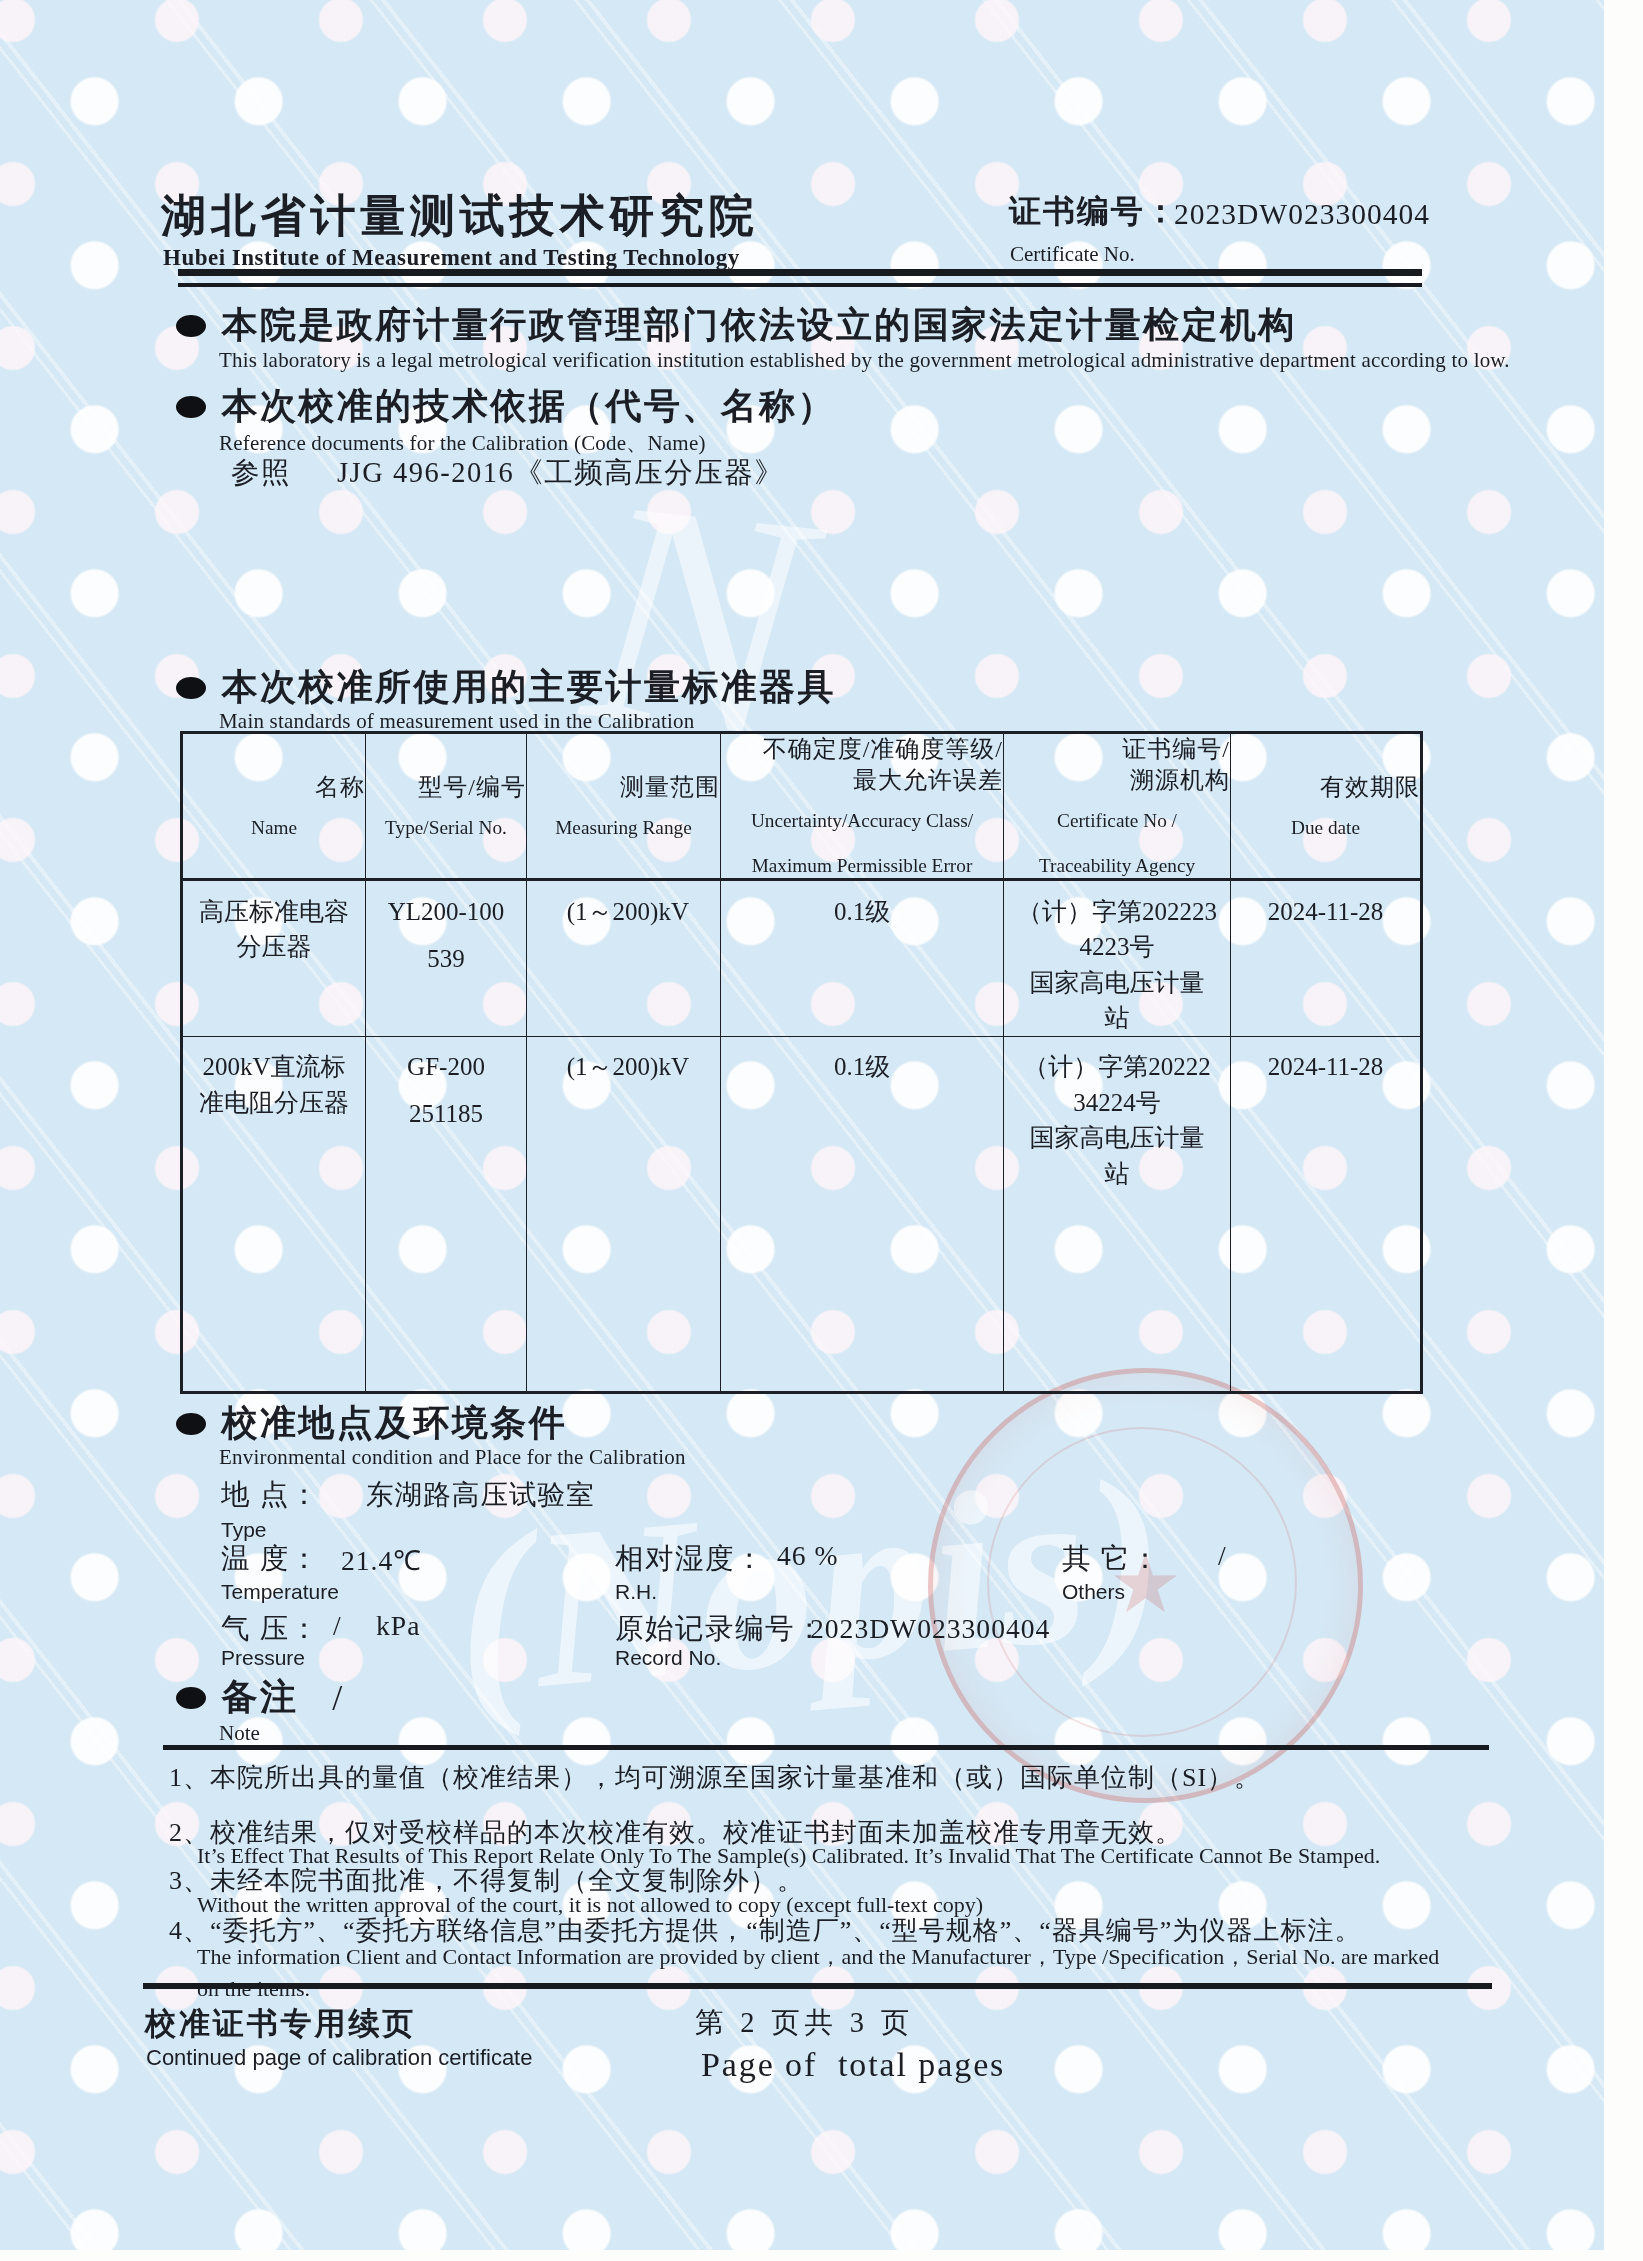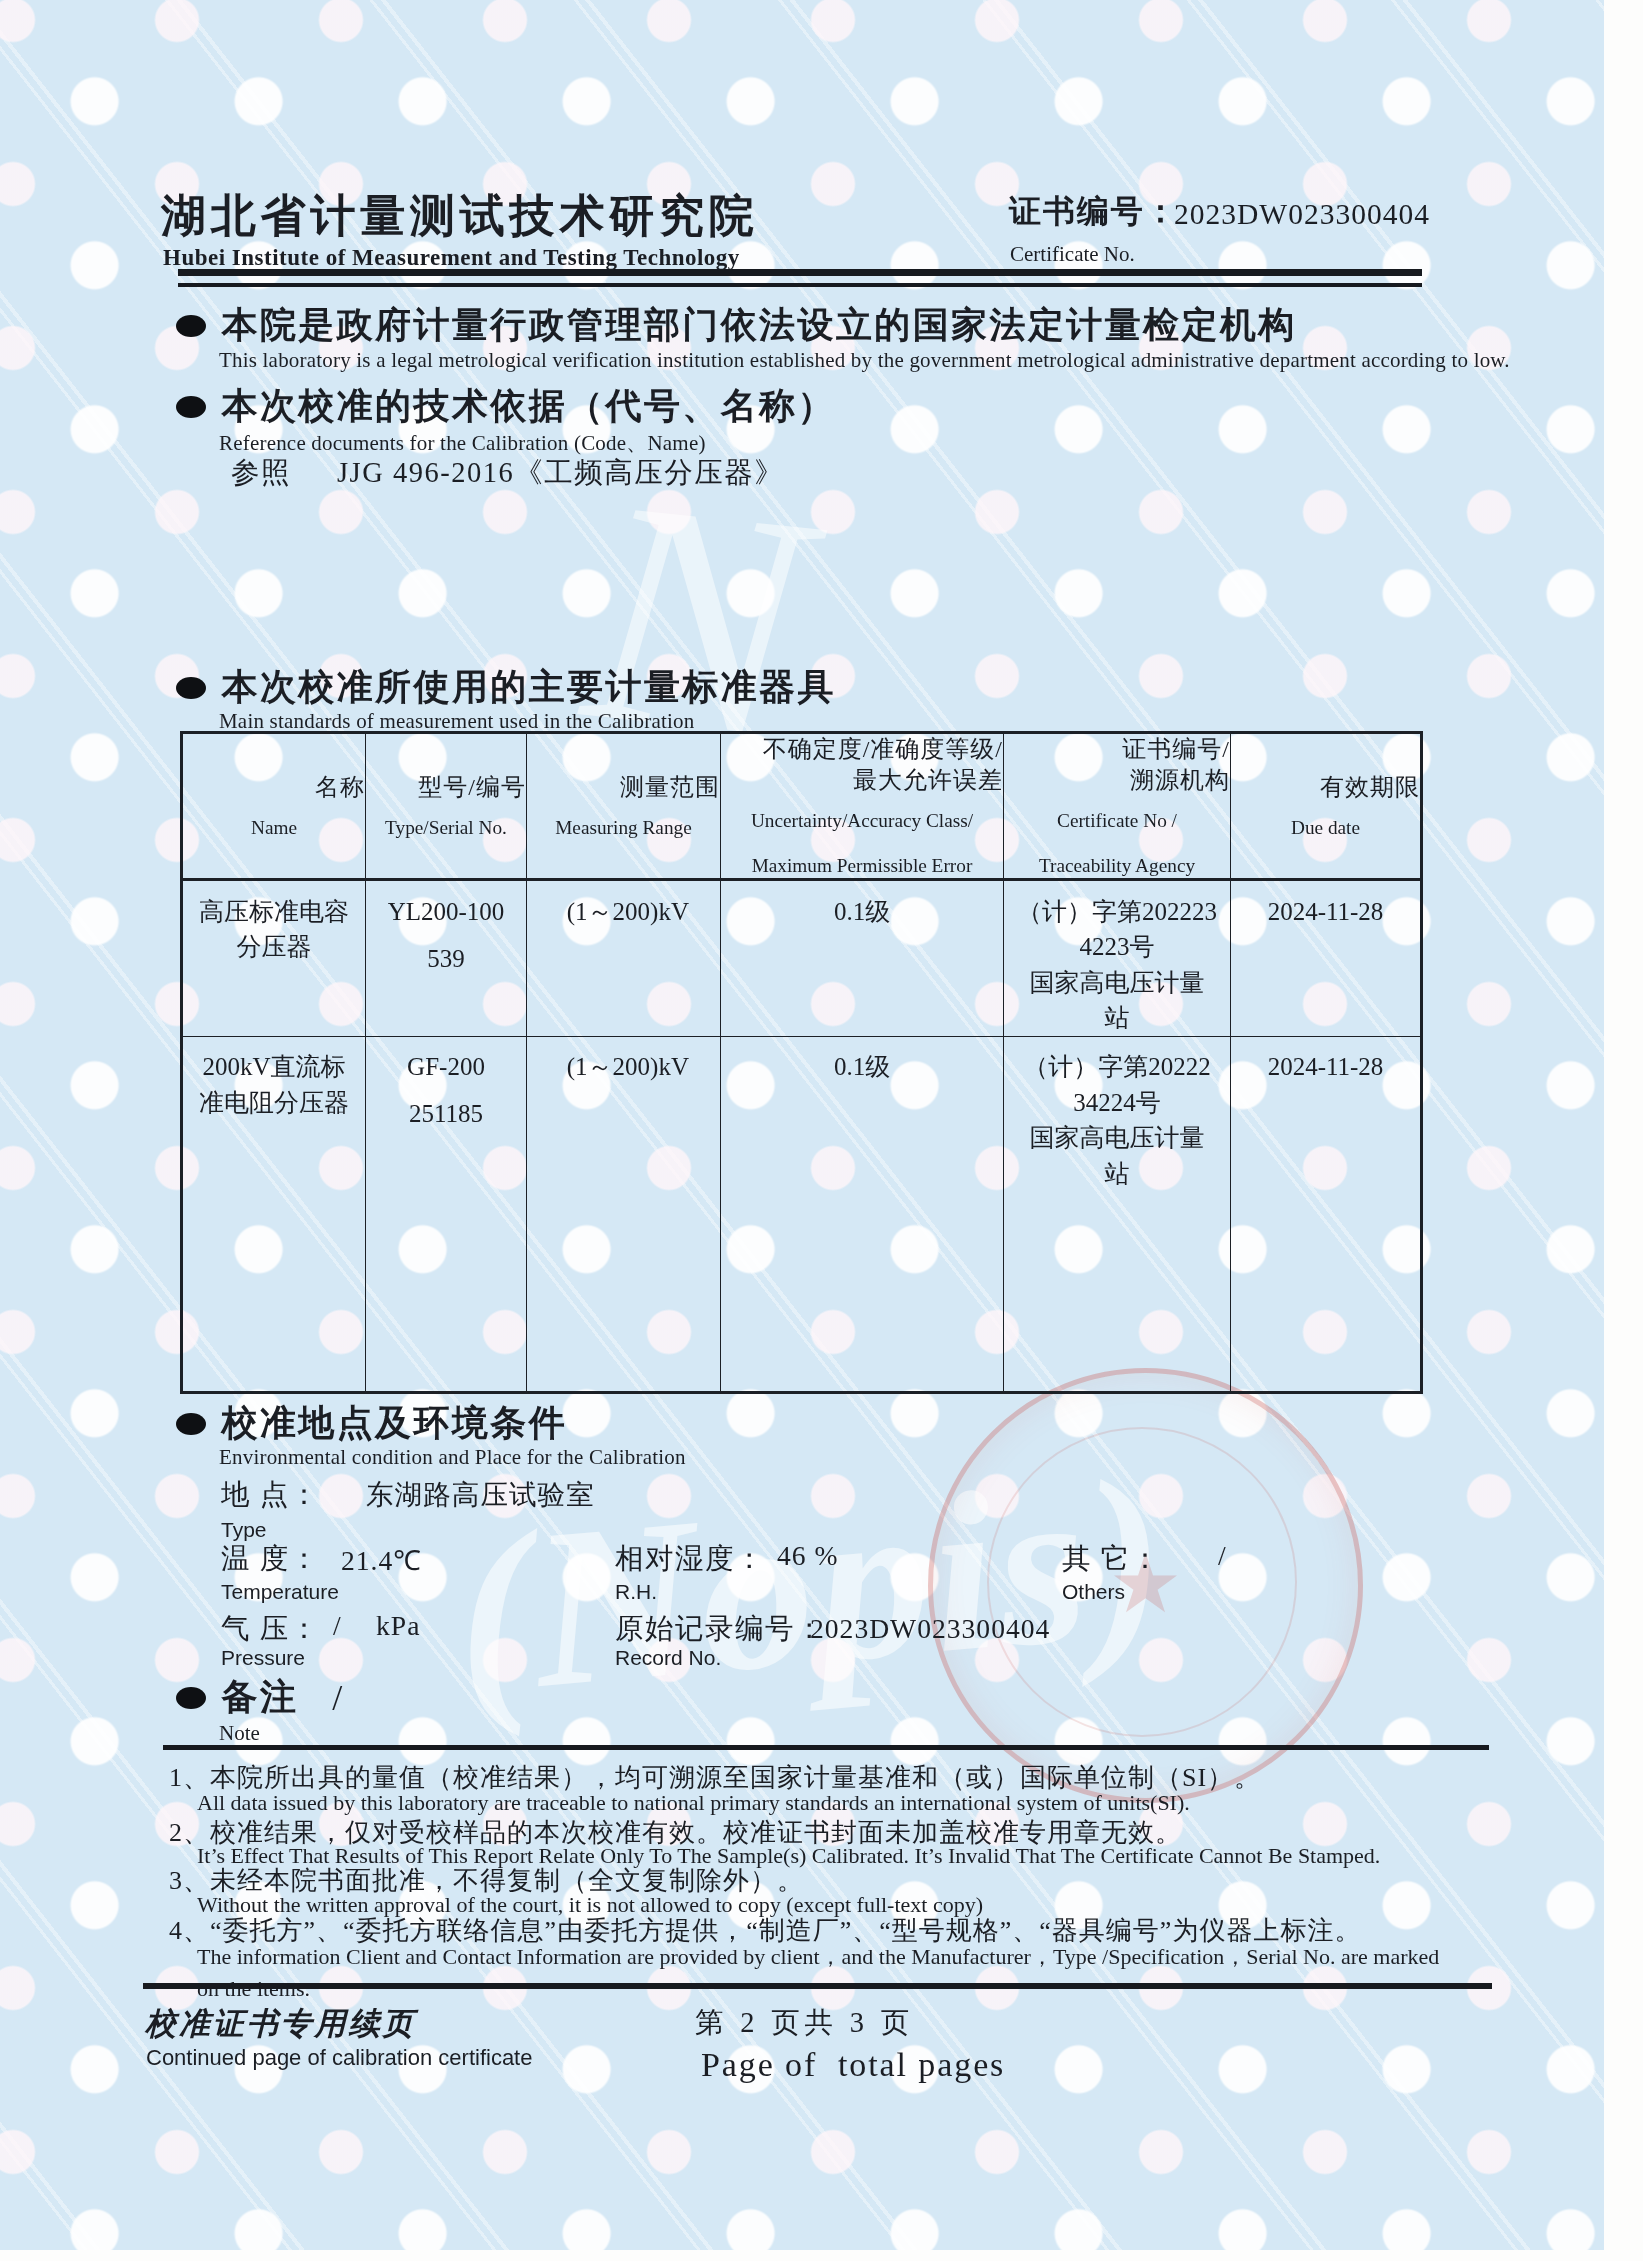--- a/index.html
+++ b/index.html
@@ -74,21 +74,21 @@
   .val{font-size:27.6px;letter-spacing:1px;}
   .enl{font-size:21px;font-family:"Liberation Sans", sans-serif;}
   .rule{background:#171a1f;}
 
   
   .note-cn{font-size:26px;letter-spacing:1px;white-space:nowrap;}
   .note-en{font-size:22px;white-space:nowrap;}
   .note-en-wrap{font-size:22px;line-height:1.45;}
 
   
-  .foot-cn{top:2003px;left:145px;font-size:31px;font-weight:700;letter-spacing:2.9px;font-family:"Liberation Sans", sans-serif;font-style:italic;}
+  .foot-cn{top:2003px;left:145px;font-size:31px;font-weight:700;letter-spacing:2.9px;font-family:"Liberation Sans", sans-serif;}
   .foot-en{top:2045px;left:146px;font-size:22px;font-family:"Liberation Sans", sans-serif;}
   .page-cn{top:2004px;left:695px;font-size:28.5px;letter-spacing:4.8px;white-space:pre;}
   .page-en{top:2046px;left:701px;font-size:34px;letter-spacing:1.9px;white-space:pre;}
 
   
   .watermark-n{top:435px;left:590px;font-size:319px;font-style:italic;color:rgba(255,255,255,0.5);transform:rotate(6deg);pointer-events:none;}
   .watermark-text{top:1455px;left:454px;font-size:227px;font-style:italic;font-weight:600;color:rgba(255,255,255,0.55);letter-spacing:2.9px;transform:rotate(-5deg);pointer-events:none;}
   .stamp{top:1368px;left:928px;width:425px;height:425px;border-radius:50%;border:5.8px solid rgba(199,88,82,0.33);
     box-shadow:inset 0 0 34px rgba(199,88,82,0.10);pointer-events:none;}
   .stamp::after{content:"";position:absolute;left:54px;top:54px;width:306px;height:306px;border-radius:50%;border:2.9px solid rgba(199,88,82,0.16);}
@@ -272,21 +272,20 @@
 
   <div class="abs sec snote">
     <span class="bullet"></span>
     <span>备注</span>
     <span class="slash">/</span>
   </div>
   <div class="abs snote-en">Note</div>
   <div class="abs rule" style="top:1745px;left:163px;width:1326px;height:5.3px;"></div>
 
   <div class="abs note-cn" style="top:1760px;left:169px;">1、本院所出具的量值（校准结果），均可溯源至国家计量基准和（或）国际单位制（SI）。</div>
-  <div class="abs note-en" style="top:1790px;left:197px;">All data issued by this laboratory are traceable to national primary standards an international system of units(SI).</div>
   <div class="abs note-cn" style="top:1815px;left:169px;">2、校准结果，仅对受校样品的本次校准有效。校准证书封面未加盖校准专用章无效。</div>
   <div class="abs note-en" style="top:1843px;left:197px;">It’s Effect That Results of This Report Relate Only To The Sample(s) Calibrated. It’s Invalid That The Certificate Cannot Be Stamped.</div>
   <div class="abs note-cn" style="top:1863px;left:169px;">3、未经本院书面批准，不得复制（全文复制除外）。</div>
   <div class="abs note-en" style="top:1892px;left:197px;">Without the written approval of the court, it is not allowed to copy (except full-text copy)</div>
   <div class="abs note-cn" style="top:1913px;left:169px;">4、“委托方”、“委托方联络信息”由委托方提供，“制造厂”、“型号规格”、“器具编号”为仪器上标注。</div>
   <div class="abs note-en-wrap" style="top:1941px;left:197px;width:1267px;">The information Client and Contact Information are provided by client，and the Manufacturer，Type /Specification，Serial No. are marked on the items.</div>
 
   <div class="abs rule" style="top:1983px;left:143px;width:1349px;height:6.3px;"></div>
   <div class="abs foot-cn">校准证书专用续页</div>
   <div class="abs foot-en">Continued page of calibration certificate</div>

